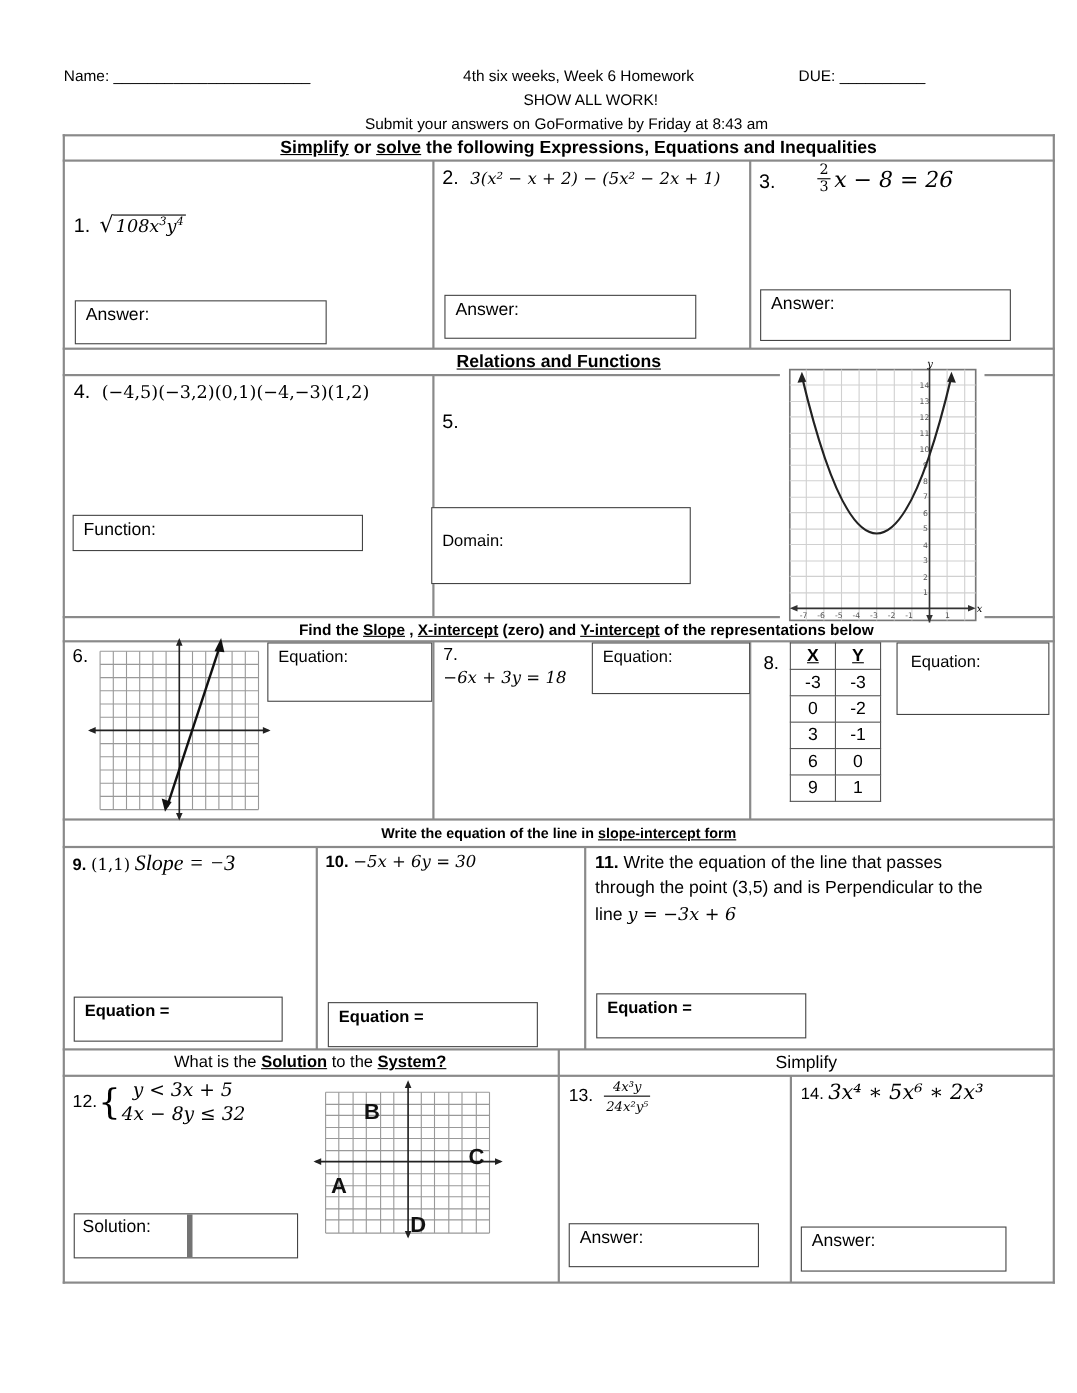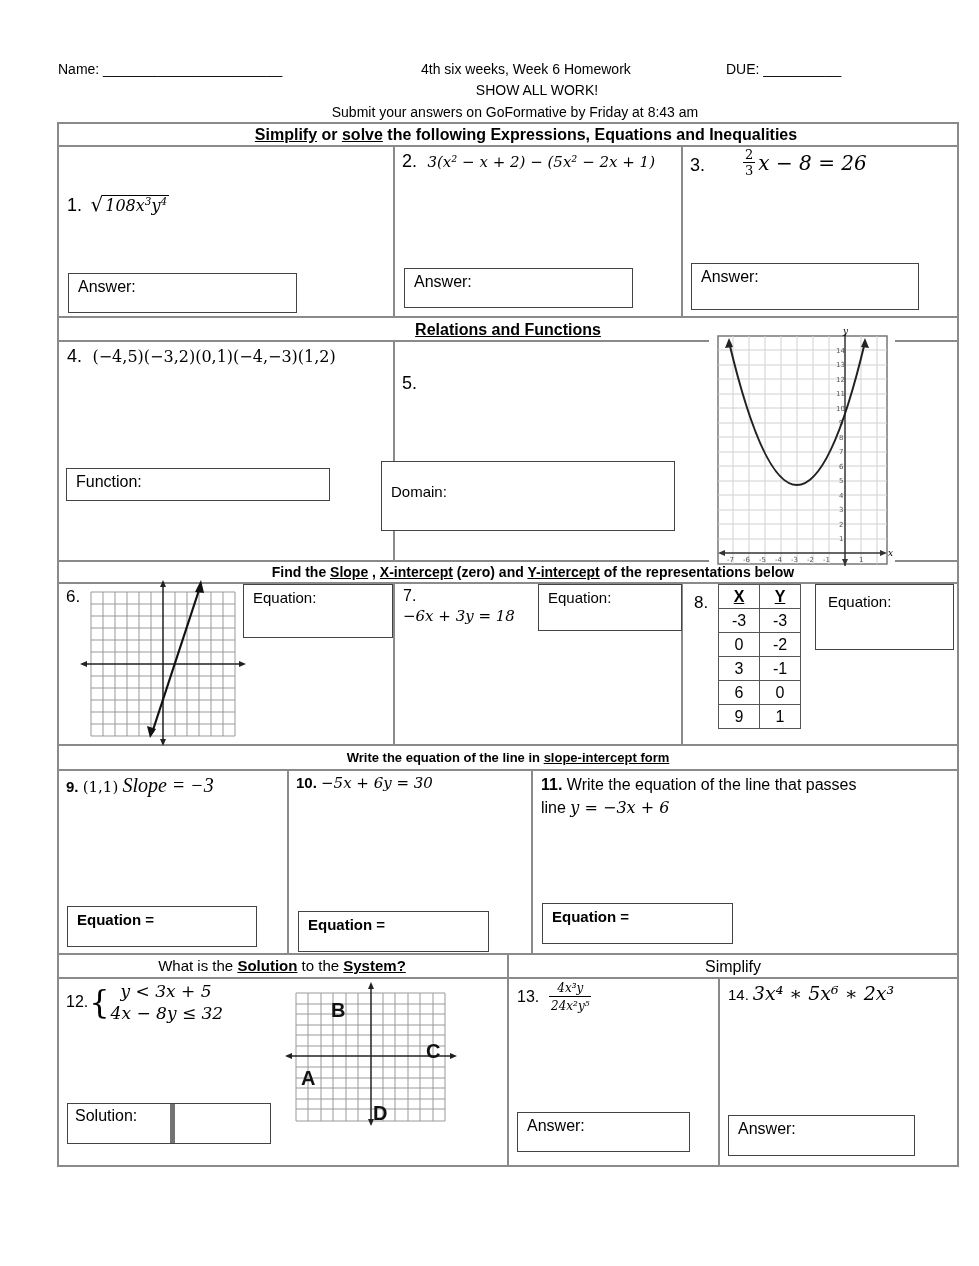--- a/index.html
+++ b/index.html
@@ -85,21 +85,21 @@
 
 <div class="sec-title" style="left:57px;width:902px;top:321px;font-size:16px;"><u>Relations and Functions</u></div>
 
 <div class="abs" style="left:67px;top:346px;">
   <span class="qnum">4.</span>
   <span class="serif-up" style="font-size:16px;margin-left:6px;">(−4,5)(−3,2)(0,1)(−4,−3)(1,2)</span>
 </div>
 <div class="box" style="left:66px;top:468px;width:264px;height:33px;"><span>Function:</span></div>
 
 <div class="abs qnum" style="left:402px;top:373px;">5.</div>
-<div class="box" style="left:381px;top:461px;width:294px;height:70px;font-size:15px;padding:16px 9px 0;line-height:28px;">
+<div class="box" style="left:392px;top:461px;width:236px;height:70px;font-size:15px;padding:16px 9px 0;line-height:28px;">
   <div>Domain:</div>
 </div>
 
 <svg class="abs" style="left:712px;top:328px;" width="186" height="240" viewBox="0 0 186 240">
   <rect x="6" y="8" width="169" height="228" fill="#fff" stroke="#777" stroke-width="1.5"></rect>
   <g stroke="#d0d0d0" stroke-width="1">
     <line x1="21" y1="8" x2="21" y2="236"></line>
       <line x1="37" y1="8" x2="37" y2="236"></line>
       <line x1="53" y1="8" x2="53" y2="236"></line>
       <line x1="69" y1="8" x2="69" y2="236"></line>
@@ -252,20 +252,21 @@
 <div class="box" style="left:67px;top:906px;width:190px;height:41px;font-weight:bold;font-size:15px;"><span>Equation =</span></div>
 
 <div class="abs" style="left:296px;top:774px;font-size:15px;">
   <b>10.</b>
   <span class="ser">−5x + 6y = 30</span>
 </div>
 <div class="box" style="left:298px;top:911px;width:191px;height:41px;font-weight:bold;font-size:15px;"><span>Equation =</span></div>
 
 <div class="abs" style="left:541px;top:773px;font-size:16px;line-height:23px;">
   <div><b>11.</b> <span>Write the equation of the line that passes</span></div>
+  <div>through the point  (3,5)  and is Perpendicular to the</div>
   <div><span>line </span> <span class="ser">y = −3x + 6</span></div>
 </div>
 <div class="box" style="left:542px;top:903px;width:191px;height:41px;font-weight:bold;font-size:15px;"><span>Equation =</span></div>
 
 <div class="abs" style="left:57px;width:450px;text-align:center;top:957px;font-size:15px;">
   <span>What is the </span><b><u>Solution</u></b><span> to the </span><b><u>System?</u></b>
 </div>
 
 <div class="abs" style="left:66px;top:980px;display:flex;align-items:center;">
   <span style="font-size:16px;">12.</span>

